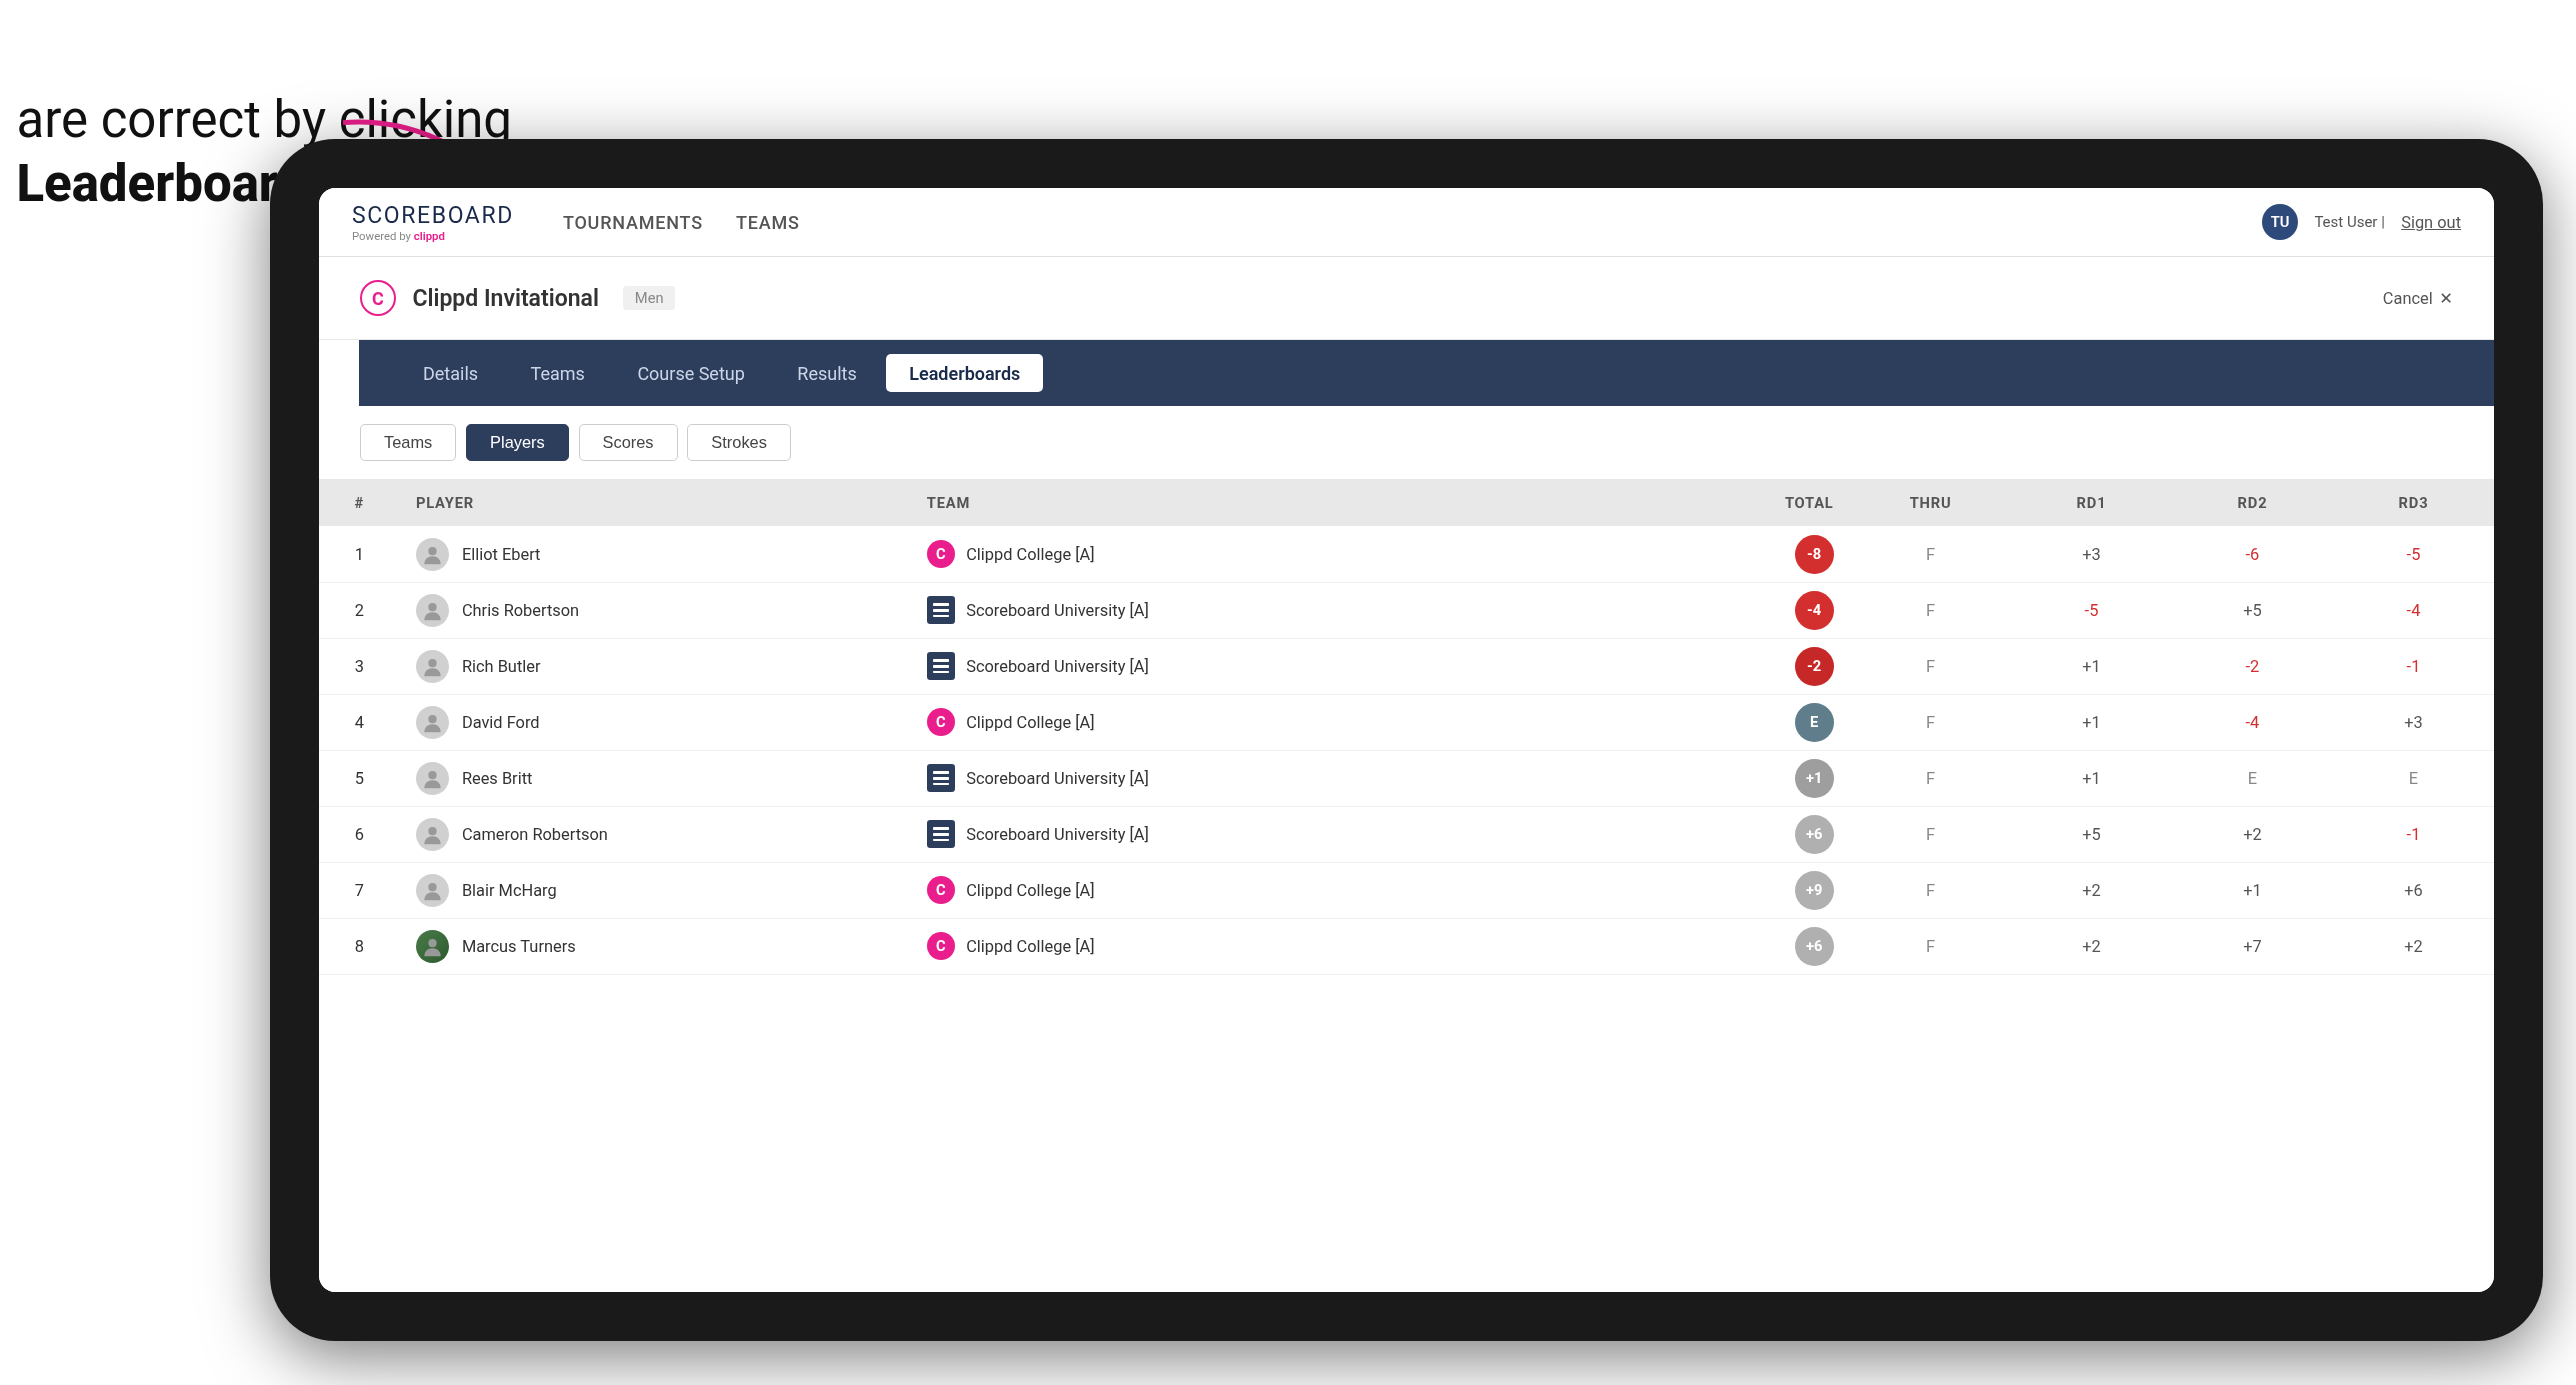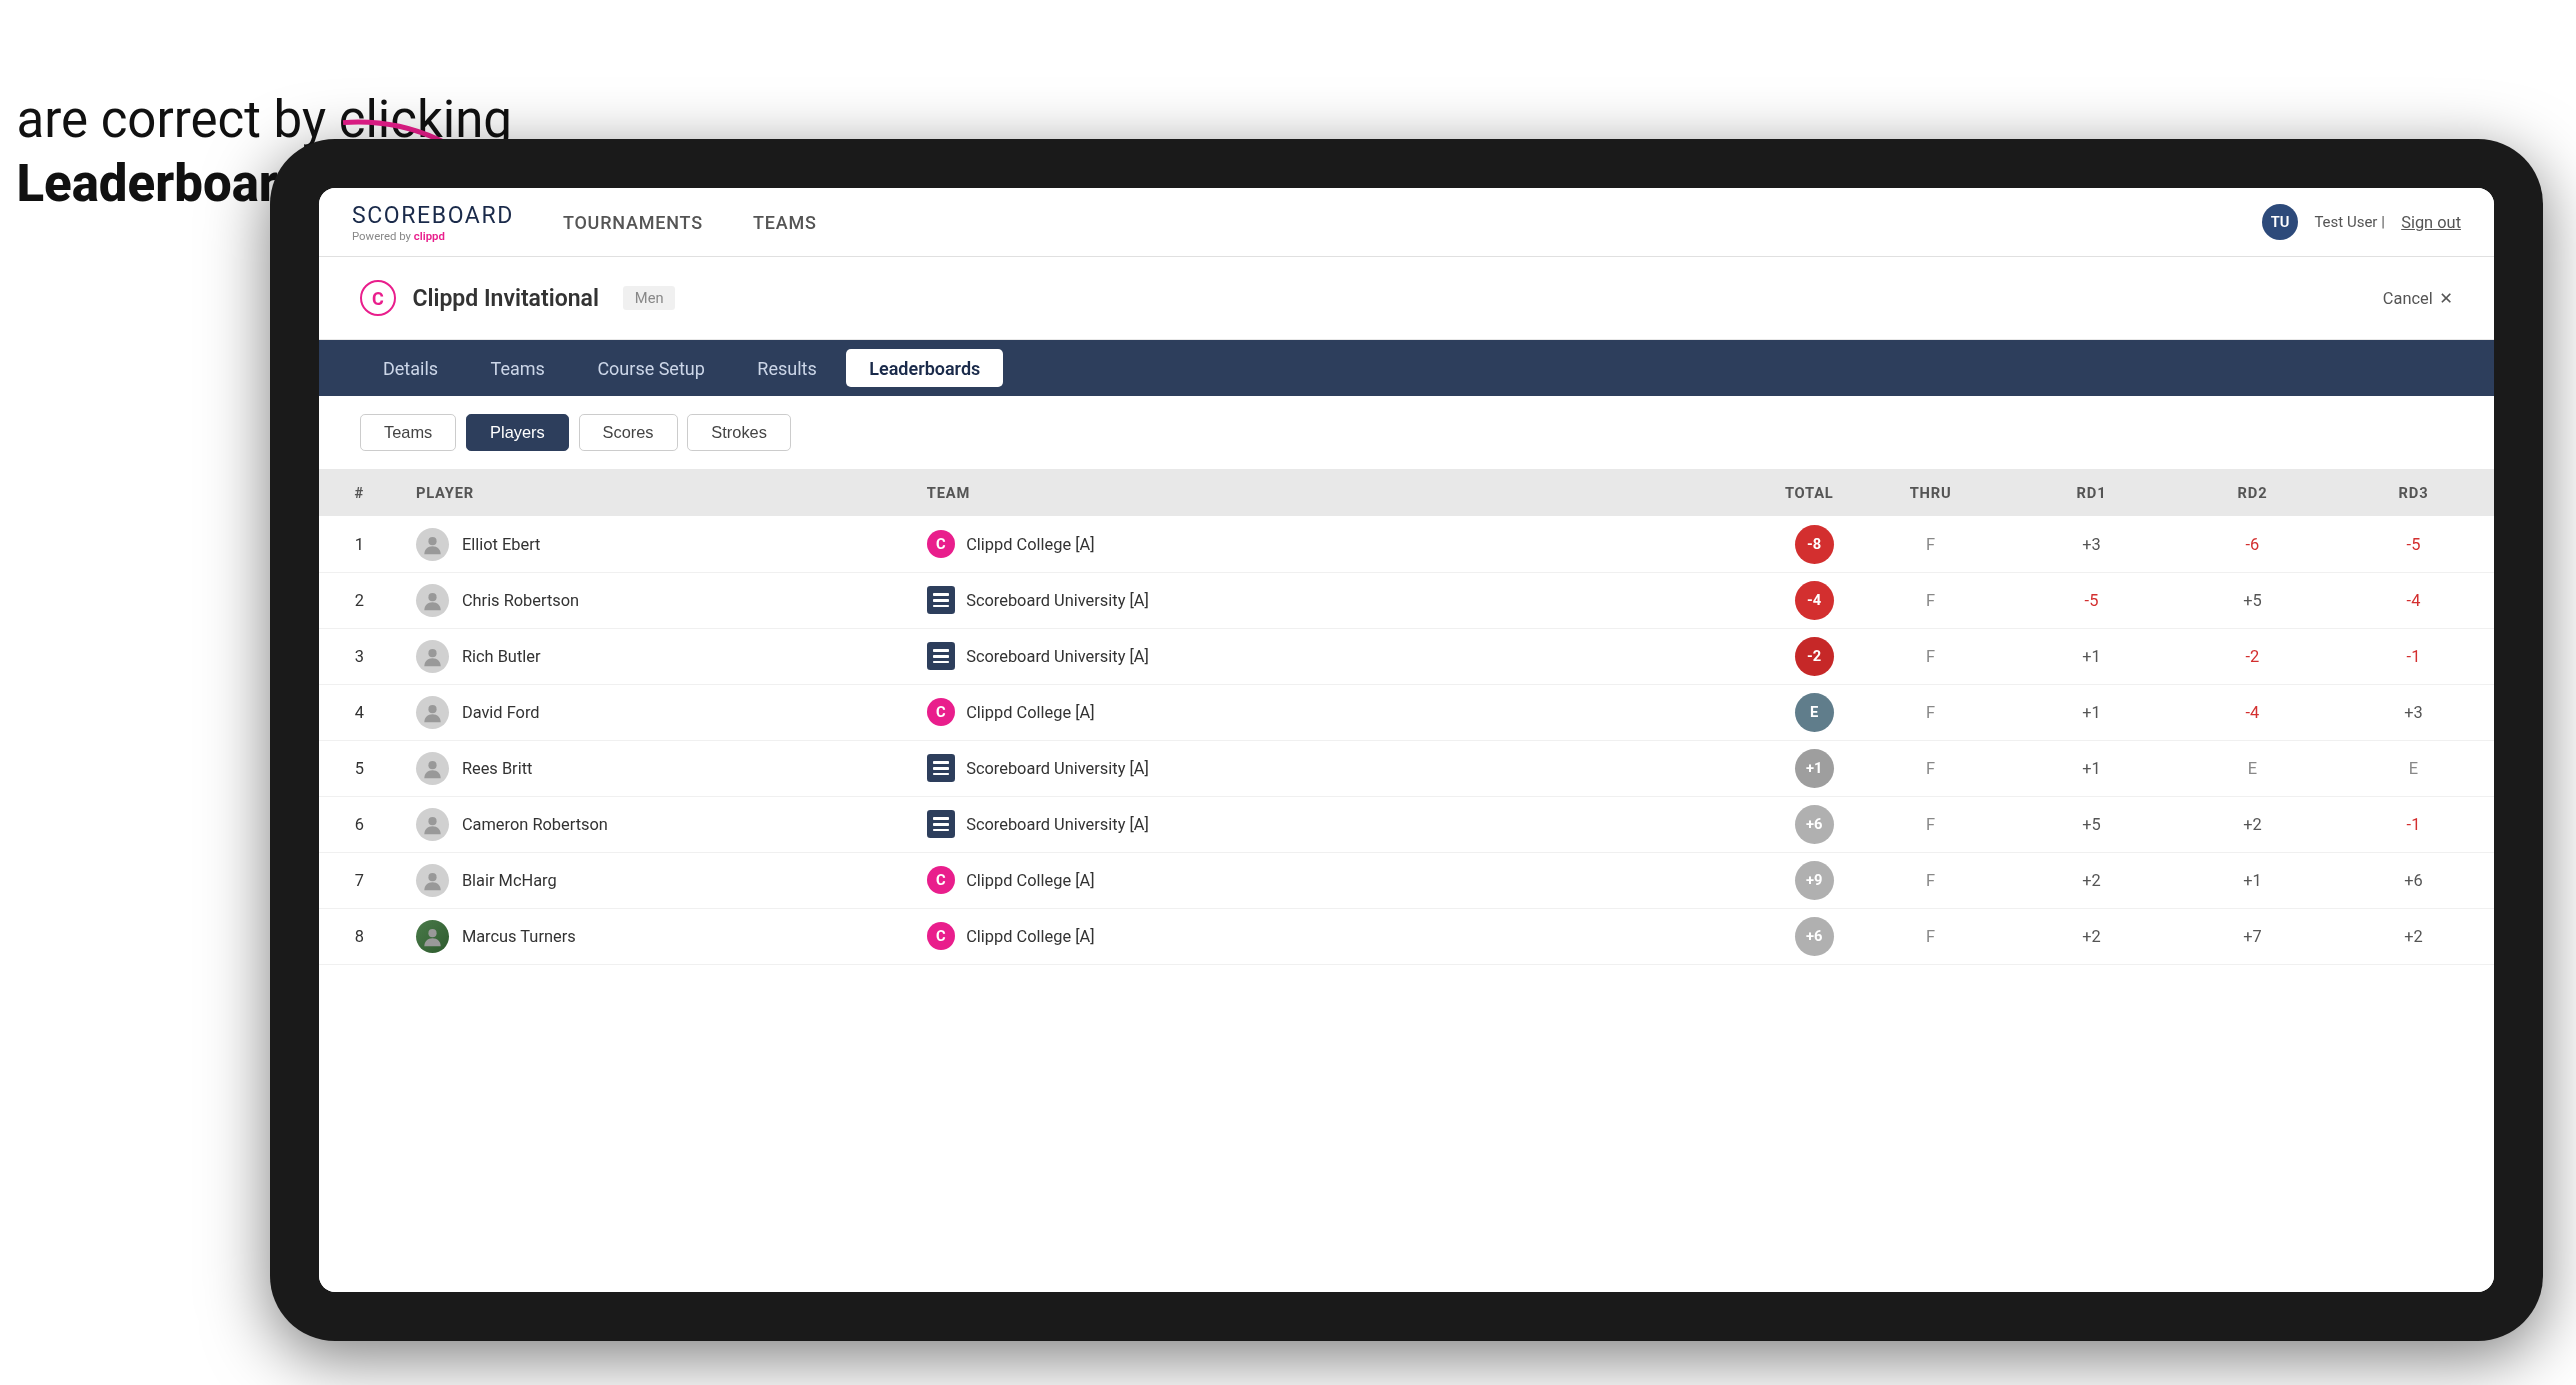--- a/index.html
+++ b/index.html
@@ -91,21 +91,21 @@
       color: #888;
     }
 
     .logo-subtitle span {
       color: #e91e8c;
       font-weight: 600;
     }
 
     .nav-links {
       display: flex;
-      gap: 50px;
+      gap: 33px;
       flex: 1;
     }
 
     .nav-link {
       font-size: 18px;
       color: #555;
       text-transform: uppercase;
       font-weight: 500;
       letter-spacing: 0.8px;
       cursor: pointer;
@@ -202,23 +202,24 @@
       display: flex;
       align-items: center;
       gap: 6.5px;
     }
 
     
     .tab-bar {
       background: #2d3e5c;
       display: flex;
       padding: 0 41px;
-      height: 56px;
+      height: 66px;
       align-items: center;
       gap: 6.5px;
+      margin-left: 40px;
     }
 
     .tab-item {
       padding: 8.2px 23px;
       font-size: 18px;
       color: #ccd6e8;
       cursor: pointer;
       border-radius: 3.3px;
       font-weight: 400;
     }

